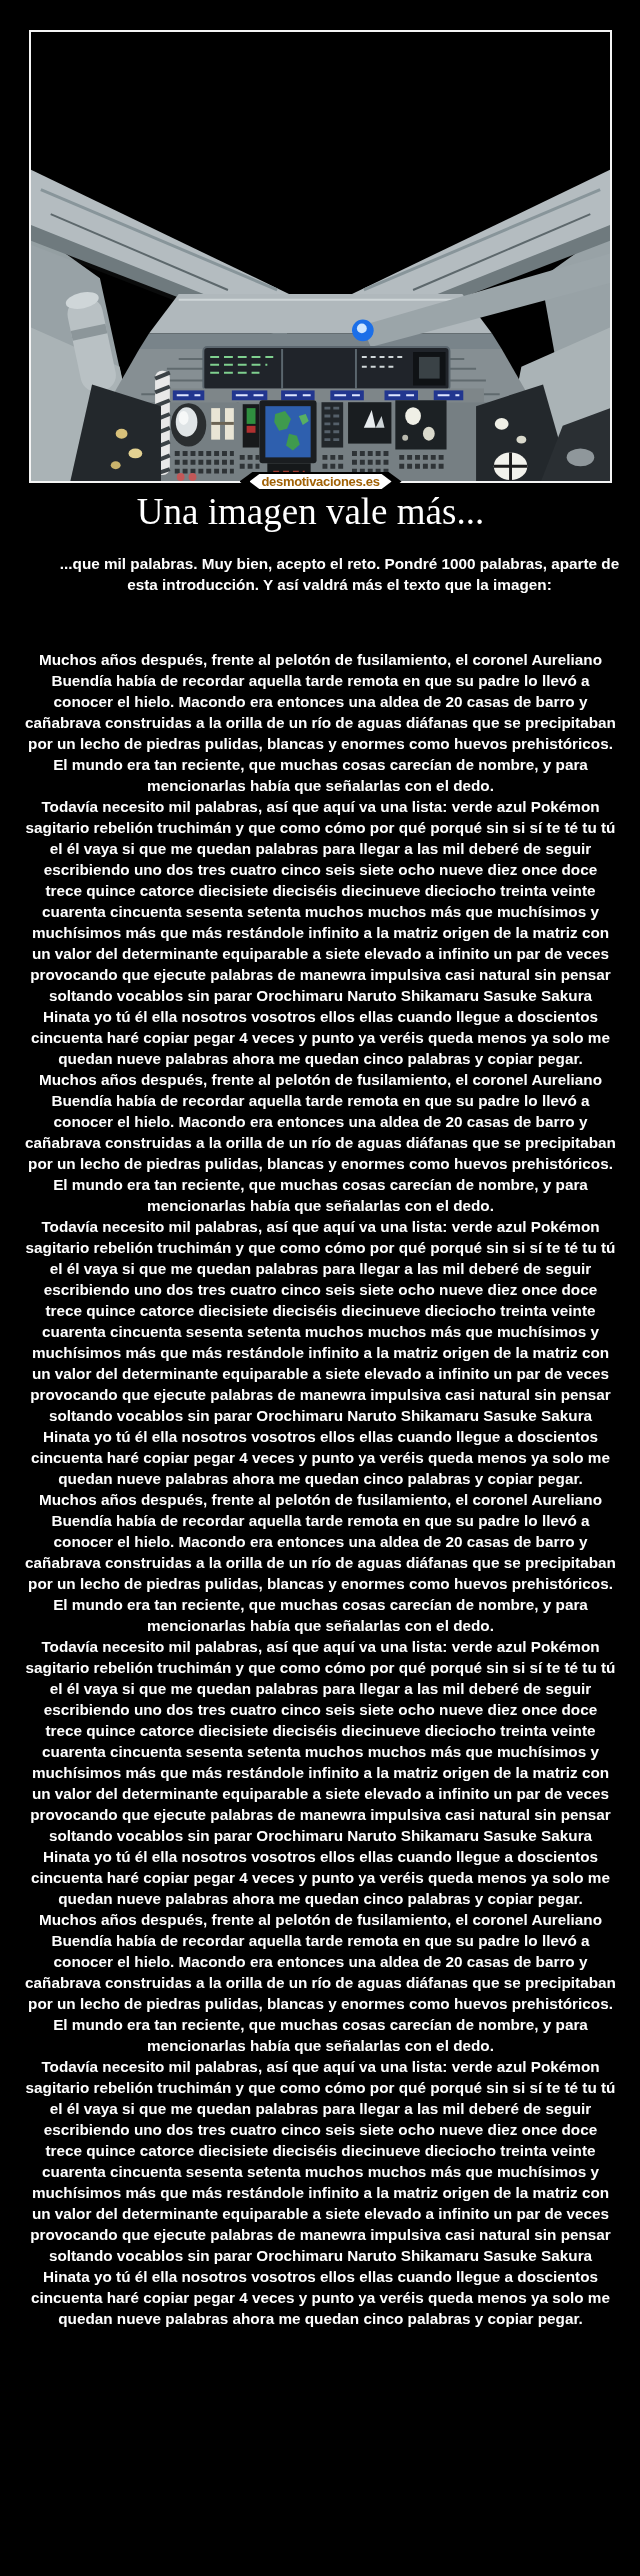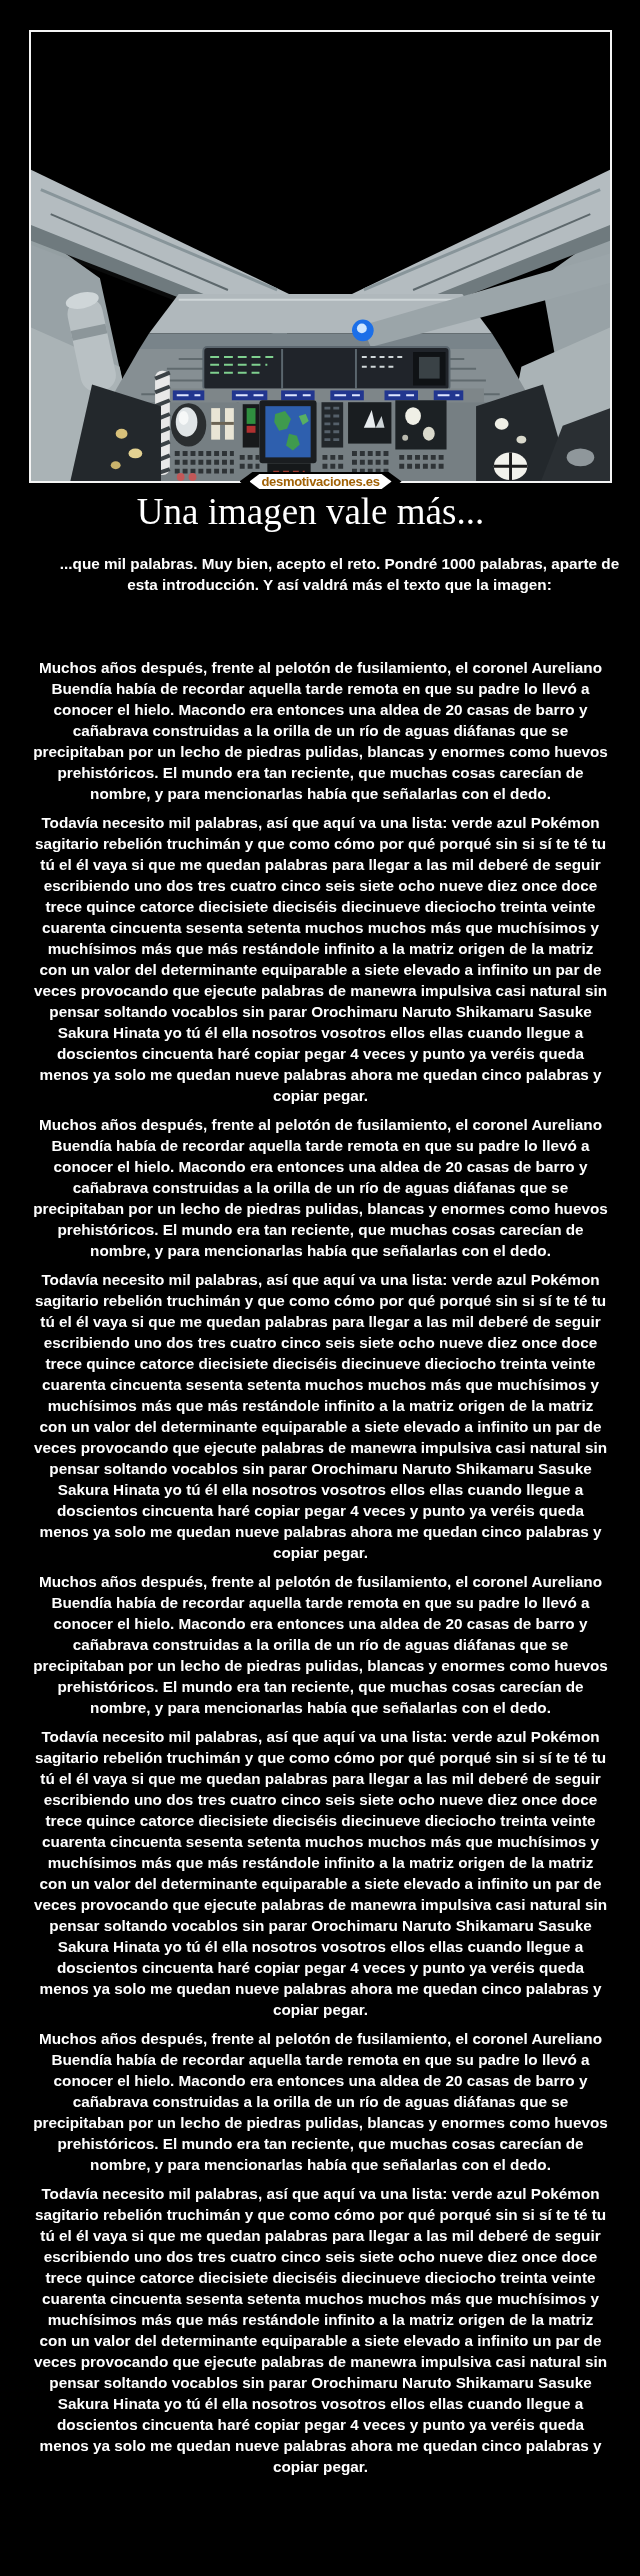--- a/index.html
+++ b/index.html
@@ -72,21 +72,21 @@
     position: absolute;
     top: 649px;
     left: 25px;
     width: 591px;
     text-align: center;
     color: #ffffff;
     font-weight: 700;
     font-size: 15.3px;
     line-height: 21px;
   }
-  .poster-body p { margin: 8px; text-align: center; }
+  .poster-body p { margin: 0; text-align: center; }
 </style>
 </head>
 <body>
 
 <div class="photo-frame">
   <svg viewBox="0 0 588 456" preserveAspectRatio="none">
 
     <rect x="0" y="0" width="588" height="456" fill="#000000"></rect>
 
     <polygon points="0,200 70,250 115,456 0,456" fill="#98a2a6"></polygon>

